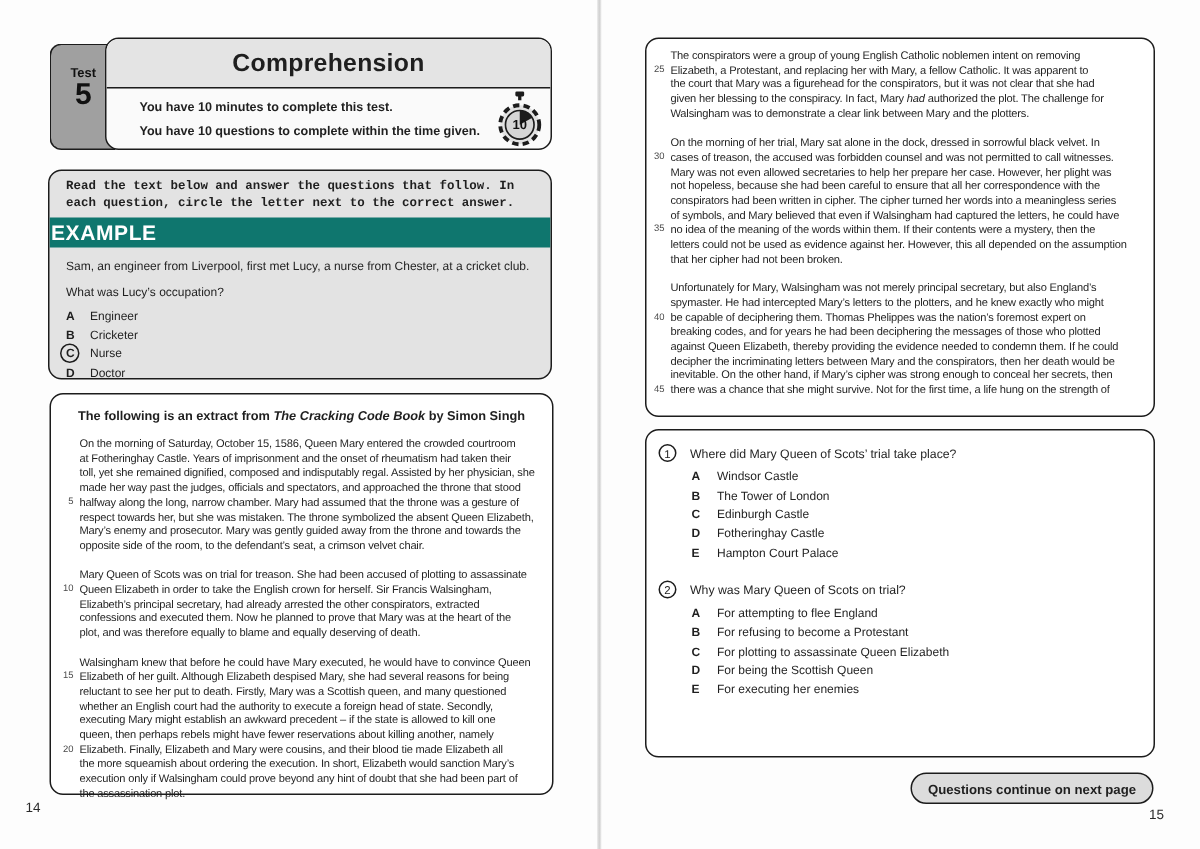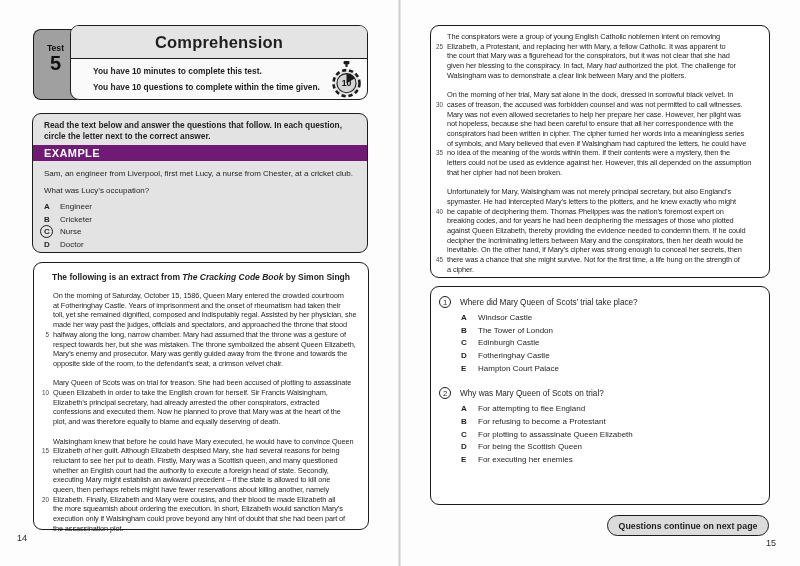--- a/index.html
+++ b/index.html
@@ -19,23 +19,23 @@
   .hdr-top{height:33px;background:#e4e4e4;border-bottom:1.5px solid #1c1c1c;display:flex;
            align-items:center;justify-content:center;font-weight:bold;font-size:16.5px;letter-spacing:.2px;}
   .hdr-bottom{position:relative;height:40px;padding:5px 44px 0 22px;}
   .hdr-line{font-weight:bold;font-size:8.4px;line-height:10px;margin-top:2px;}
   .hdr-line + .hdr-line{margin-top:6px;}
   .stopwatch{position:absolute;right:4px;top:1px;}
 
   
   .instruction-box{position:absolute;left:32px;top:113px;width:336px;height:140px;background:#e3e3e3;
                    border:1.5px solid #1c1c1c;border-radius:9px;overflow:hidden;}
-  .instructions{font-weight:bold;font-size:8.3px;line-height:10.6px;padding:6px 12px 4px 11px;}
-  .example-header{background:#701a75;color:#fff;font-weight:bold;font-size:11px;letter-spacing:.4px;
-                  padding:2px 11px;}
+  .instructions{font-weight:bold;font-size:8.3px;line-height:10.6px;padding:6px 12px 4px 11px;font-family:Liberation Mono, monospace;}
+  .example-header{background:#0f766e;color:#fff;font-weight:bold;font-size:14px;letter-spacing:.4px;
+                  padding:2px 1px;}
   .example-body{padding:6px 11px 0 11px;font-size:8px;}
   .ex-passage{margin:2px 0 8px 0;}
   .ex-question{margin:0 0 5px 0;}
   .opt-row{display:flex;align-items:center;height:12.7px;white-space:nowrap;}
   .opt-letter{flex:0 0 16px;font-weight:bold;font-size:8px;position:relative;}
   .opt-letter.circled::after{content:'';position:absolute;left:-3.6px;top:-2.2px;width:11px;height:11px;
                              border:1.2px solid #1c1c1c;border-radius:50%;}
   .opt-text{font-size:8px;}
 
   
@@ -322,24 +322,20 @@
             <span class="ltxt">decipher the incriminating letters between Mary and the conspirators, then her death would be</span>
           </div>
           <div class="tline">
             <span class="lnum"></span>
             <span class="ltxt">inevitable. On the other hand, if Mary’s cipher was strong enough to conceal her secrets, then</span>
           </div>
           <div class="tline">
             <span class="lnum">45</span>
             <span class="ltxt">there was a chance that she might survive. Not for the first time, a life hung on the strength of</span>
           </div>
-          <div class="tline">
-            <span class="lnum"></span>
-            <span class="ltxt">a cipher.</span>
-          </div>
         </div>
       </div>
   </div>
 
   <div class="questions-box">
     <div id="questions-list">
         <div class="question">
           <div class="q-head">
             <span class="q-circle">1</span>
             <span class="q-text">Where did Mary Queen of Scots’ trial take place?</span>

